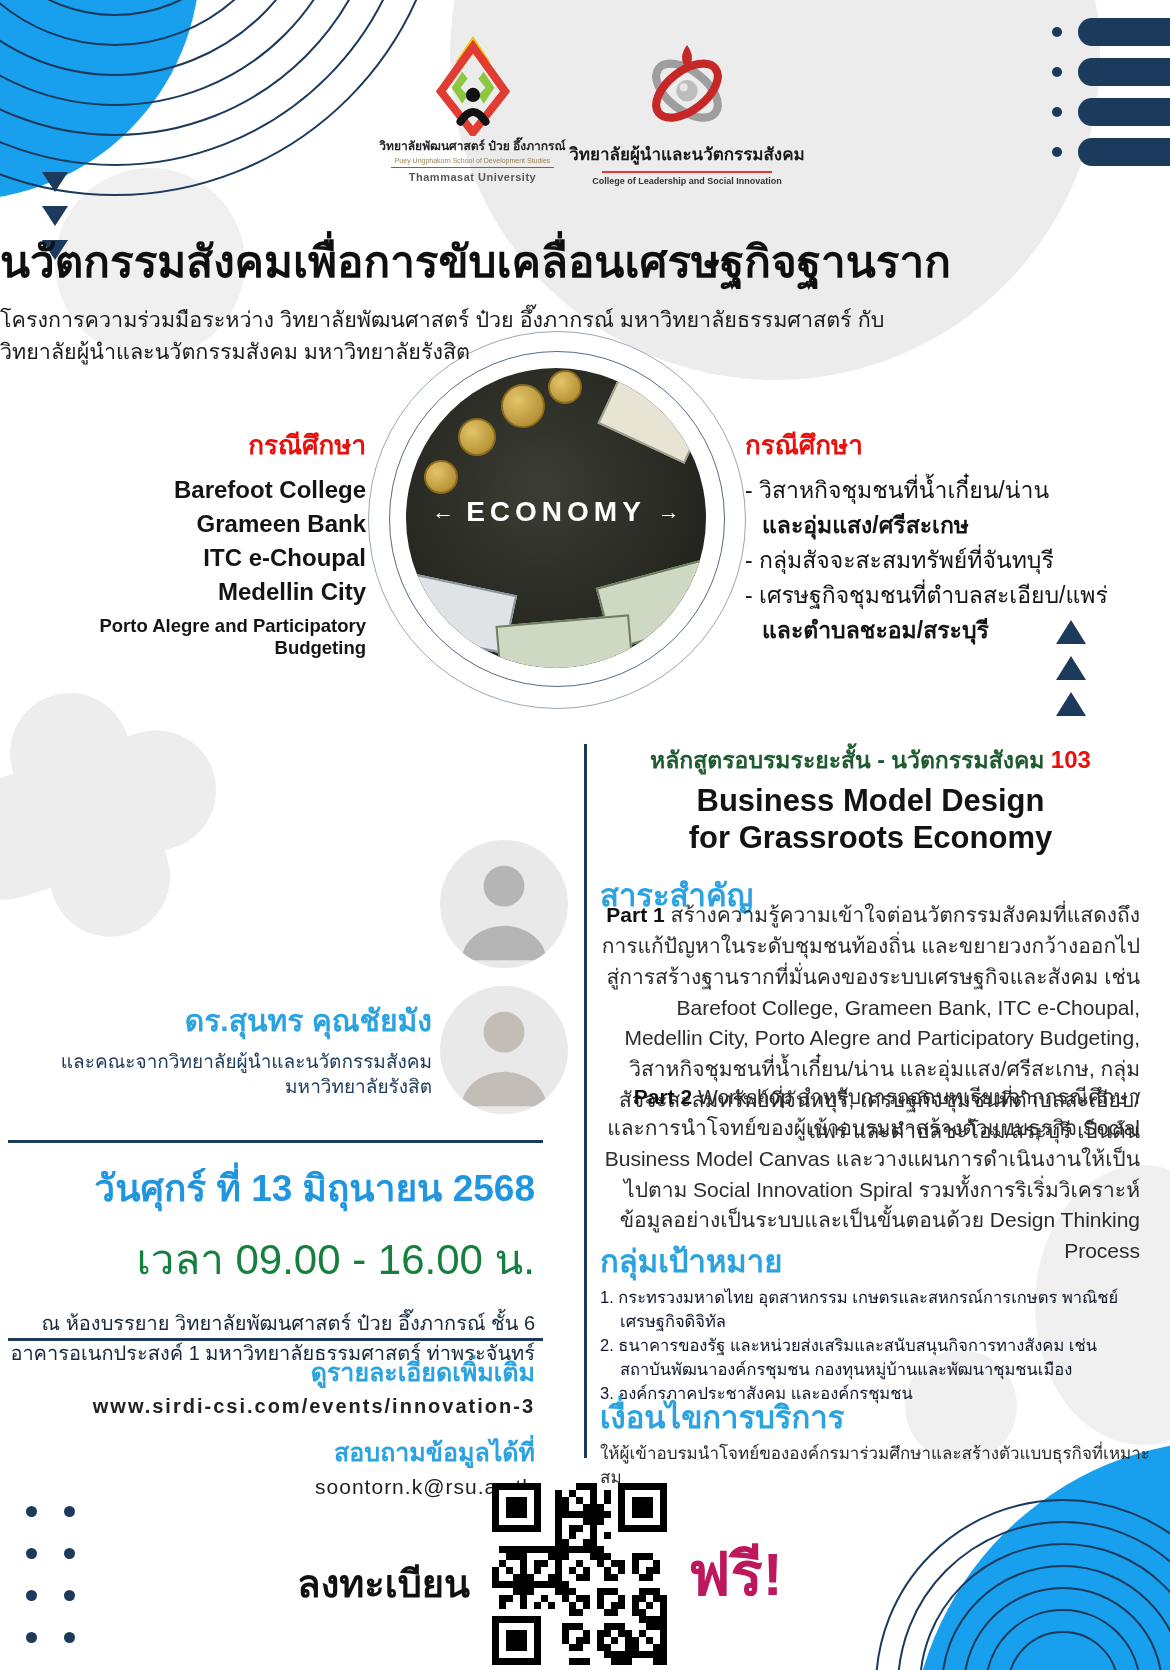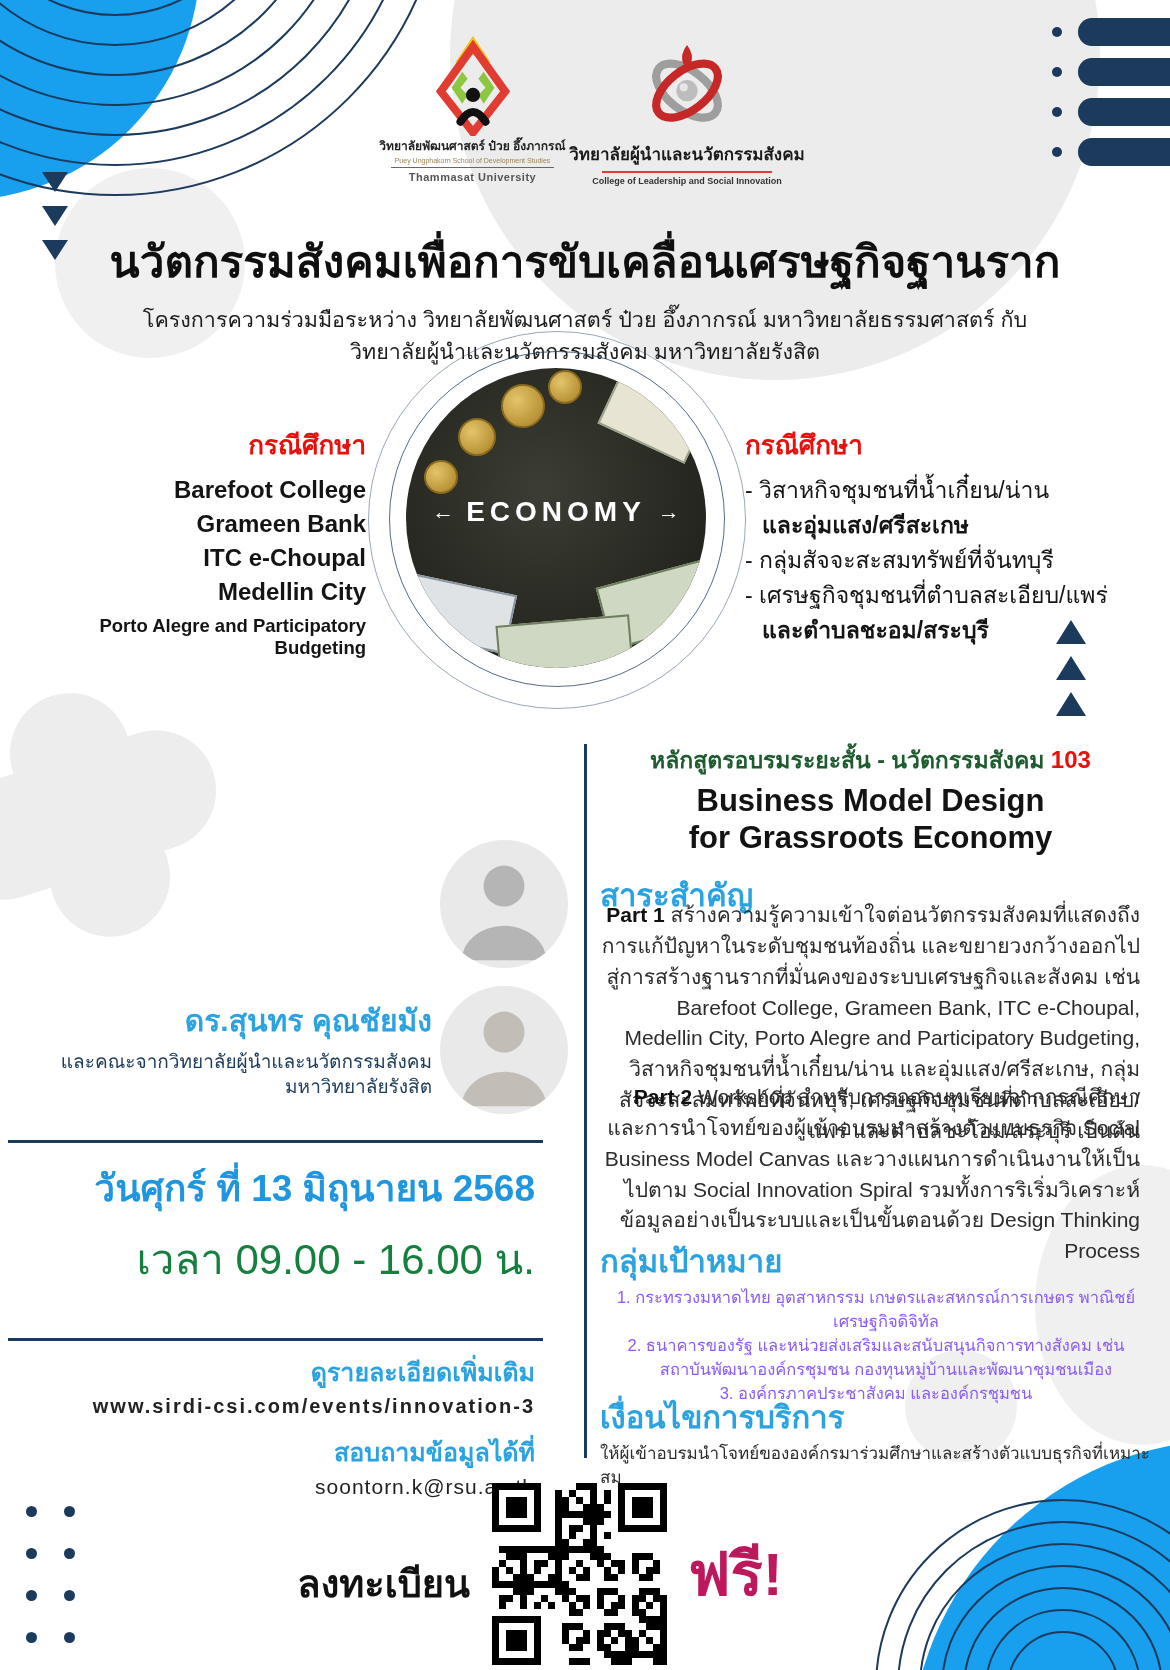--- a/index.html
+++ b/index.html
@@ -26,21 +26,21 @@
   
   .logo-block{display:flex;flex-direction:column;align-items:center;}
   .logoL-title{font-size:12px;font-weight:bold;color:#222;white-space:nowrap;}
   .logoL-sub{font-size:7px;color:#9b8455;white-space:nowrap;border-bottom:1px solid #666;padding:2px 4px 3px;}
   .logoL-org{font-size:11px;font-weight:bold;color:#555;margin-top:3px;letter-spacing:.5px;}
   .logoR-title{font-size:17px;font-weight:bold;color:#1a1a1a;white-space:nowrap;margin-top:2px;}
   .logoR-line{width:170px;height:2px;background:#E53935;margin:4px 0 3px;}
   .logoR-sub{font-size:9px;font-weight:bold;color:#333;white-space:nowrap;}
 
   
-  .title-block{left:0;top:226px;width:1170px;text-align:center;}
+  .title-block{left:0;top:226px;width:1170px;}
   .title-main{font-size:44px;font-weight:bold;color:#0f0f0f;}
   .title-sub{font-size:21.5px;color:#1c1c1c;line-height:1.5;margin-top:8px;}
 
   
   .case-left{left:18px;top:424px;width:348px;text-align:right;}
   .case-right{left:745px;top:424px;width:408px;text-align:left;}
   .case-head{font-size:26px;font-weight:bold;color:#E8100C;margin-bottom:8px;}
   .case-item{font-size:24px;font-weight:600;color:#141414;line-height:1.42;}
   .case-foot{font-size:18.5px;font-weight:600;color:#141414;margin-top:6px;}
   .case-line{font-size:23px;color:#151515;line-height:1.52;}
@@ -75,21 +75,21 @@
 
   
   .col-divider{left:584px;top:744px;width:3px;height:714px;background:#1B3A5C;}
   .course-block{left:598px;top:742px;width:545px;text-align:center;}
   .course-tag{font-size:23px;font-weight:bold;color:#1E5B2E;}
   .course-num{color:#E8100C;font-size:24px;}
   .course-title{font-size:31px;font-weight:bold;color:#131313;line-height:1.18;margin-top:5px;}
   .sec-head{font-size:31px;font-weight:bold;color:#2BA3E1;}
   .body-par{font-size:21px;color:#2c2c2c;line-height:1.47;text-align:right;}
   .body-par b{color:#111;}
-  .tgt-item{font-size:16.5px;color:#8b5cf6;line-height:1.45;padding-left:20px;text-indent:-20px;text-align:center;}
+  .tgt-item{font-size:16.5px;color:#0f172a;line-height:1.45;padding-left:20px;text-indent:-20px;}
   .cond-text{font-size:17px;color:#2c2c2c;line-height:1.4;}
 
   
   .reg-label{left:240px;top:1553px;width:230px;text-align:right;font-size:38px;font-weight:600;color:#111;}
   .qr-box{left:492px;top:1483px;width:175px;height:186px;background:#fff;}
   .free-label{left:688px;top:1526px;font-size:60px;font-weight:bold;color:#be185d;
               text-shadow:2px 2px 0 #fff,-2px -2px 0 #fff,2px -2px 0 #fff,-2px 2px 0 #fff;}
 </style>
 </head>
 <body>
@@ -244,20 +244,24 @@
     <svg width="128" height="128" viewBox="0 0 100 100">
       <circle cx="50" cy="36" r="16" fill="#c2bdb6"></circle>
       <path d="M17,94 a33,27 0 0 1 66,0 Z" fill="#c2bdb6"></path>
     </svg>
   </div>
 
   <div class="abs hr-navy" style="left:8px;top:1140px;width:535px"></div>
   <div class="abs date-block">
     <div class="date-line">วันศุกร์ ที่ 13 มิถุนายน 2568</div>
     <div class="time-line">เวลา 09.00 - 16.00 น.</div>
+    <div class="venue-line">
+      <span>ณ ห้องบรรยาย วิทยาลัยพัฒนศาสตร์ ป๋วย อึ๊งภากรณ์ ชั้น 6</span><br>
+      <span>อาคารอเนกประสงค์ 1 มหาวิทยาลัยธรรมศาสตร์ ท่าพระจันทร์</span>
+    </div>
   </div>
   <div class="abs hr-navy" style="left:8px;top:1338px;width:535px"></div>
 
   <div class="abs links-block">
     <div class="link-label">ดูรายละเอียดเพิ่มเติม</div>
     <div class="link-url">www.sirdi-csi.com/events/innovation-3</div>
     <div class="link-label">สอบถามข้อมูลได้ที่</div>
     <div class="link-email">soontorn.k@rsu.ac.th</div>
   </div>
 

